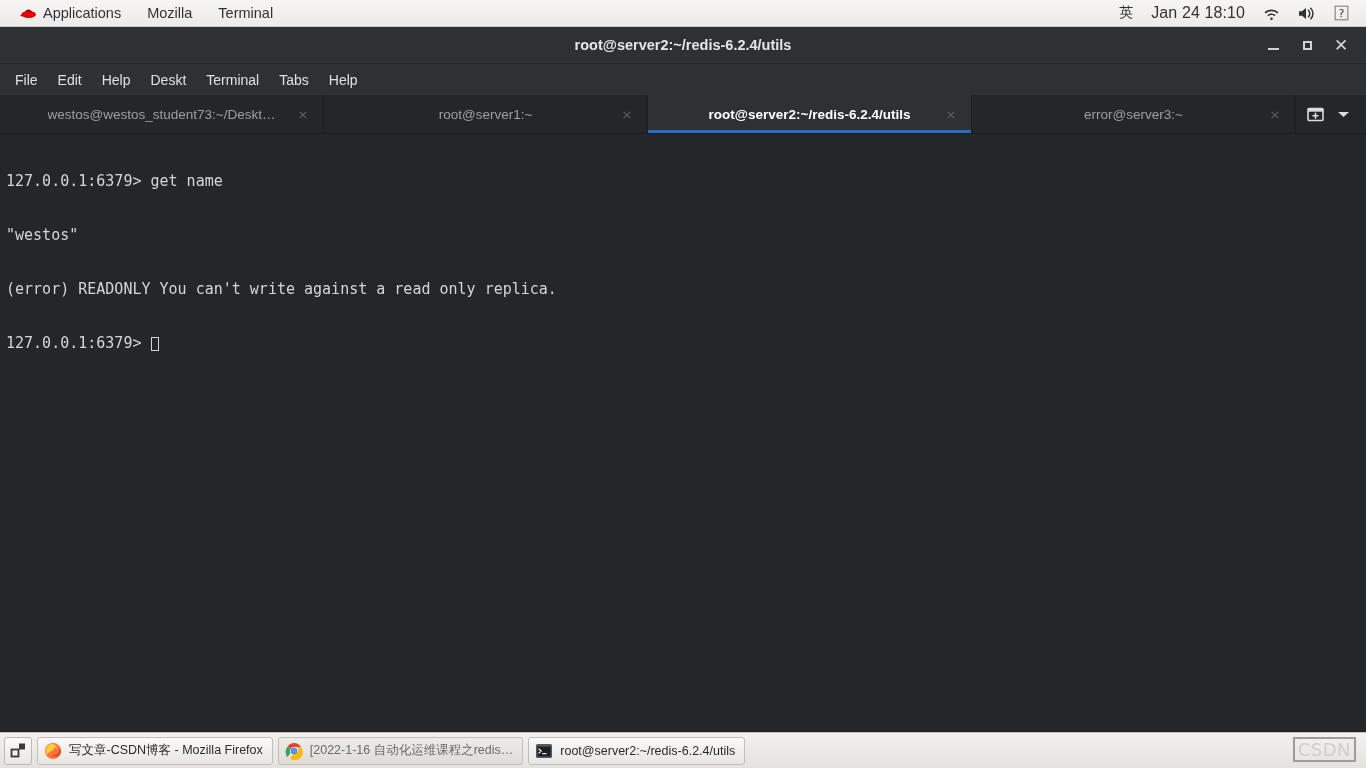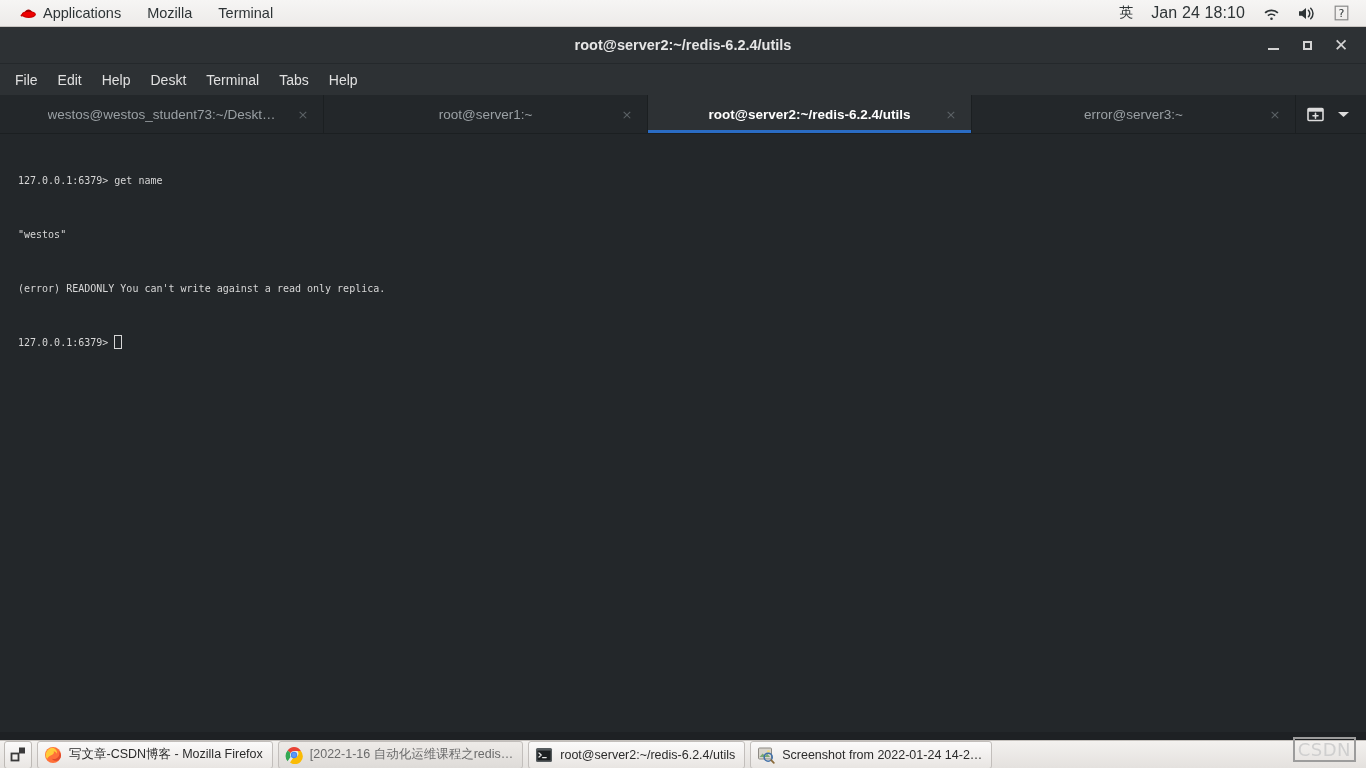--- a/index.html
+++ b/index.html
@@ -120,40 +120,40 @@
   }
   .tabbar-btn {
     width: 26px; height: 26px;
     display: flex; align-items: center; justify-content: center;
     color: #d8d8d8; cursor: pointer; border-radius: 3px;
   }
 
   
   #terminal-body {
     flex: 1 1 auto; background: #23272a;
-    padding: 2px 0 0 18px;
+    padding: 2px 0 0 6px;
     font-family: "DejaVu Sans Mono", "Liberation Mono", monospace;
-    font-size: 10px; line-height: 18px;
+    font-size: 15px; line-height: 18px;
     color: #d6d6d6; overflow: hidden;
     white-space: pre;
     cursor: text;
   }
   .term-line { white-space: pre; }
   .cursor-block {
     display: inline-block;
     width: 8px; height: 14px;
     border: 1px solid #d6d6d6;
     vertical-align: -3px;
     box-sizing: border-box;
   }
 
   
   #taskbar {
     position: absolute; left: 0; bottom: 0;
-    width: 1366px; height: 28px;
+    width: 1366px; height: 36px;
     background: linear-gradient(to bottom, #f3f1ef 0%, #e4e1de 100%);
     border-top: 1px solid #c5c1bd;
     display: flex; align-items: center;
     padding: 0 4px; gap: 5px;
   }
   .tb-show-desktop {
     width: 28px; height: 28px; flex: 0 0 28px;
     border: 1px solid #bdb9b5; border-radius: 3px;
     background: linear-gradient(to bottom,#fbfafa,#e9e6e3);
     display: flex; align-items: center; justify-content: center;
@@ -341,27 +341,17 @@
   <div class="tb-item">
     <svg class="tb-icon" viewBox="0 0 18 18">
       <rect x="1" y="2" width="16" height="14" rx="1.5" fill="#555b5e"></rect>
       <rect x="2.4" y="4.6" width="13.2" height="9.8" fill="#1c1f21"></rect>
       <path d="M4 7l2.2 2-2.2 2" stroke="#e6e6e6" stroke-width="1.3" fill="none" stroke-linecap="round" stroke-linejoin="round"></path>
       <path d="M7.6 11.6h3.6" stroke="#e6e6e6" stroke-width="1.3" stroke-linecap="round"></path>
     </svg>
     <span class="tb-label">root@server2:~/redis-6.2.4/utils</span>
   </div>
 
-  <div class="tb-item">
-    <svg class="tb-icon" viewBox="0 0 18 18">
-      <rect x="1.5" y="2" width="13" height="11" rx="1" fill="#d8d4cc" stroke="#8d8a84" stroke-width="1"></rect>
-      <path d="M2.5 11l3.2-3.6 2.4 2.6 2-2.2 3 3.2z" fill="#7aa86f"></path>
-      <circle cx="11.4" cy="5.2" r="1.3" fill="#f2d97a"></circle>
-      <circle cx="11.2" cy="11.2" r="4" fill="none" stroke="#3f6fa8" stroke-width="1.6"></circle>
-      <path d="M14.2 14.2l2.6 2.6" stroke="#8a6a3a" stroke-width="1.8" stroke-linecap="round"></path>
-    </svg>
-    <span class="tb-label">Screenshot from 2022-01-24 14-2…</span>
-  </div>
 
   <div id="watermark">
     <span class="wm-brand">CSDN</span>
   </div>
 </div>
 
 </body></html>

